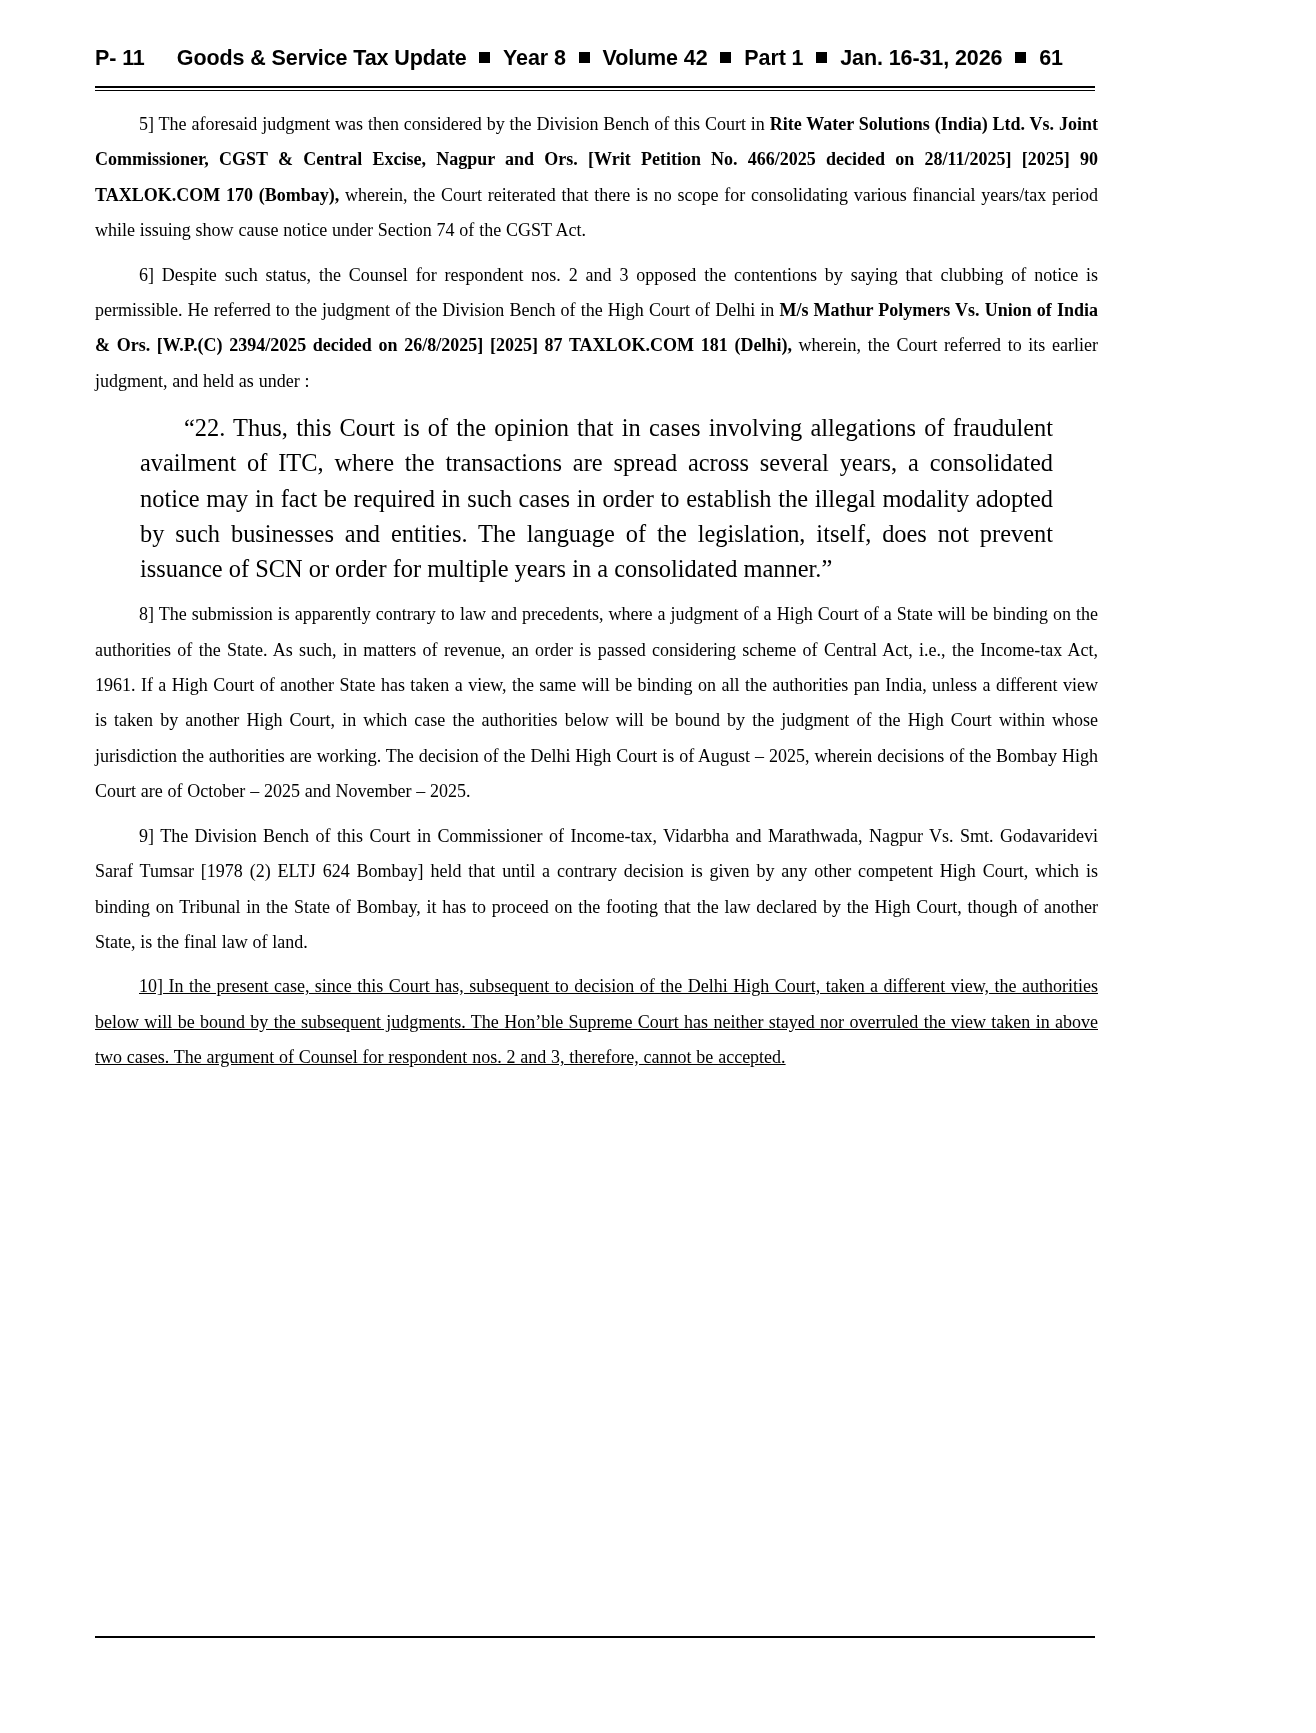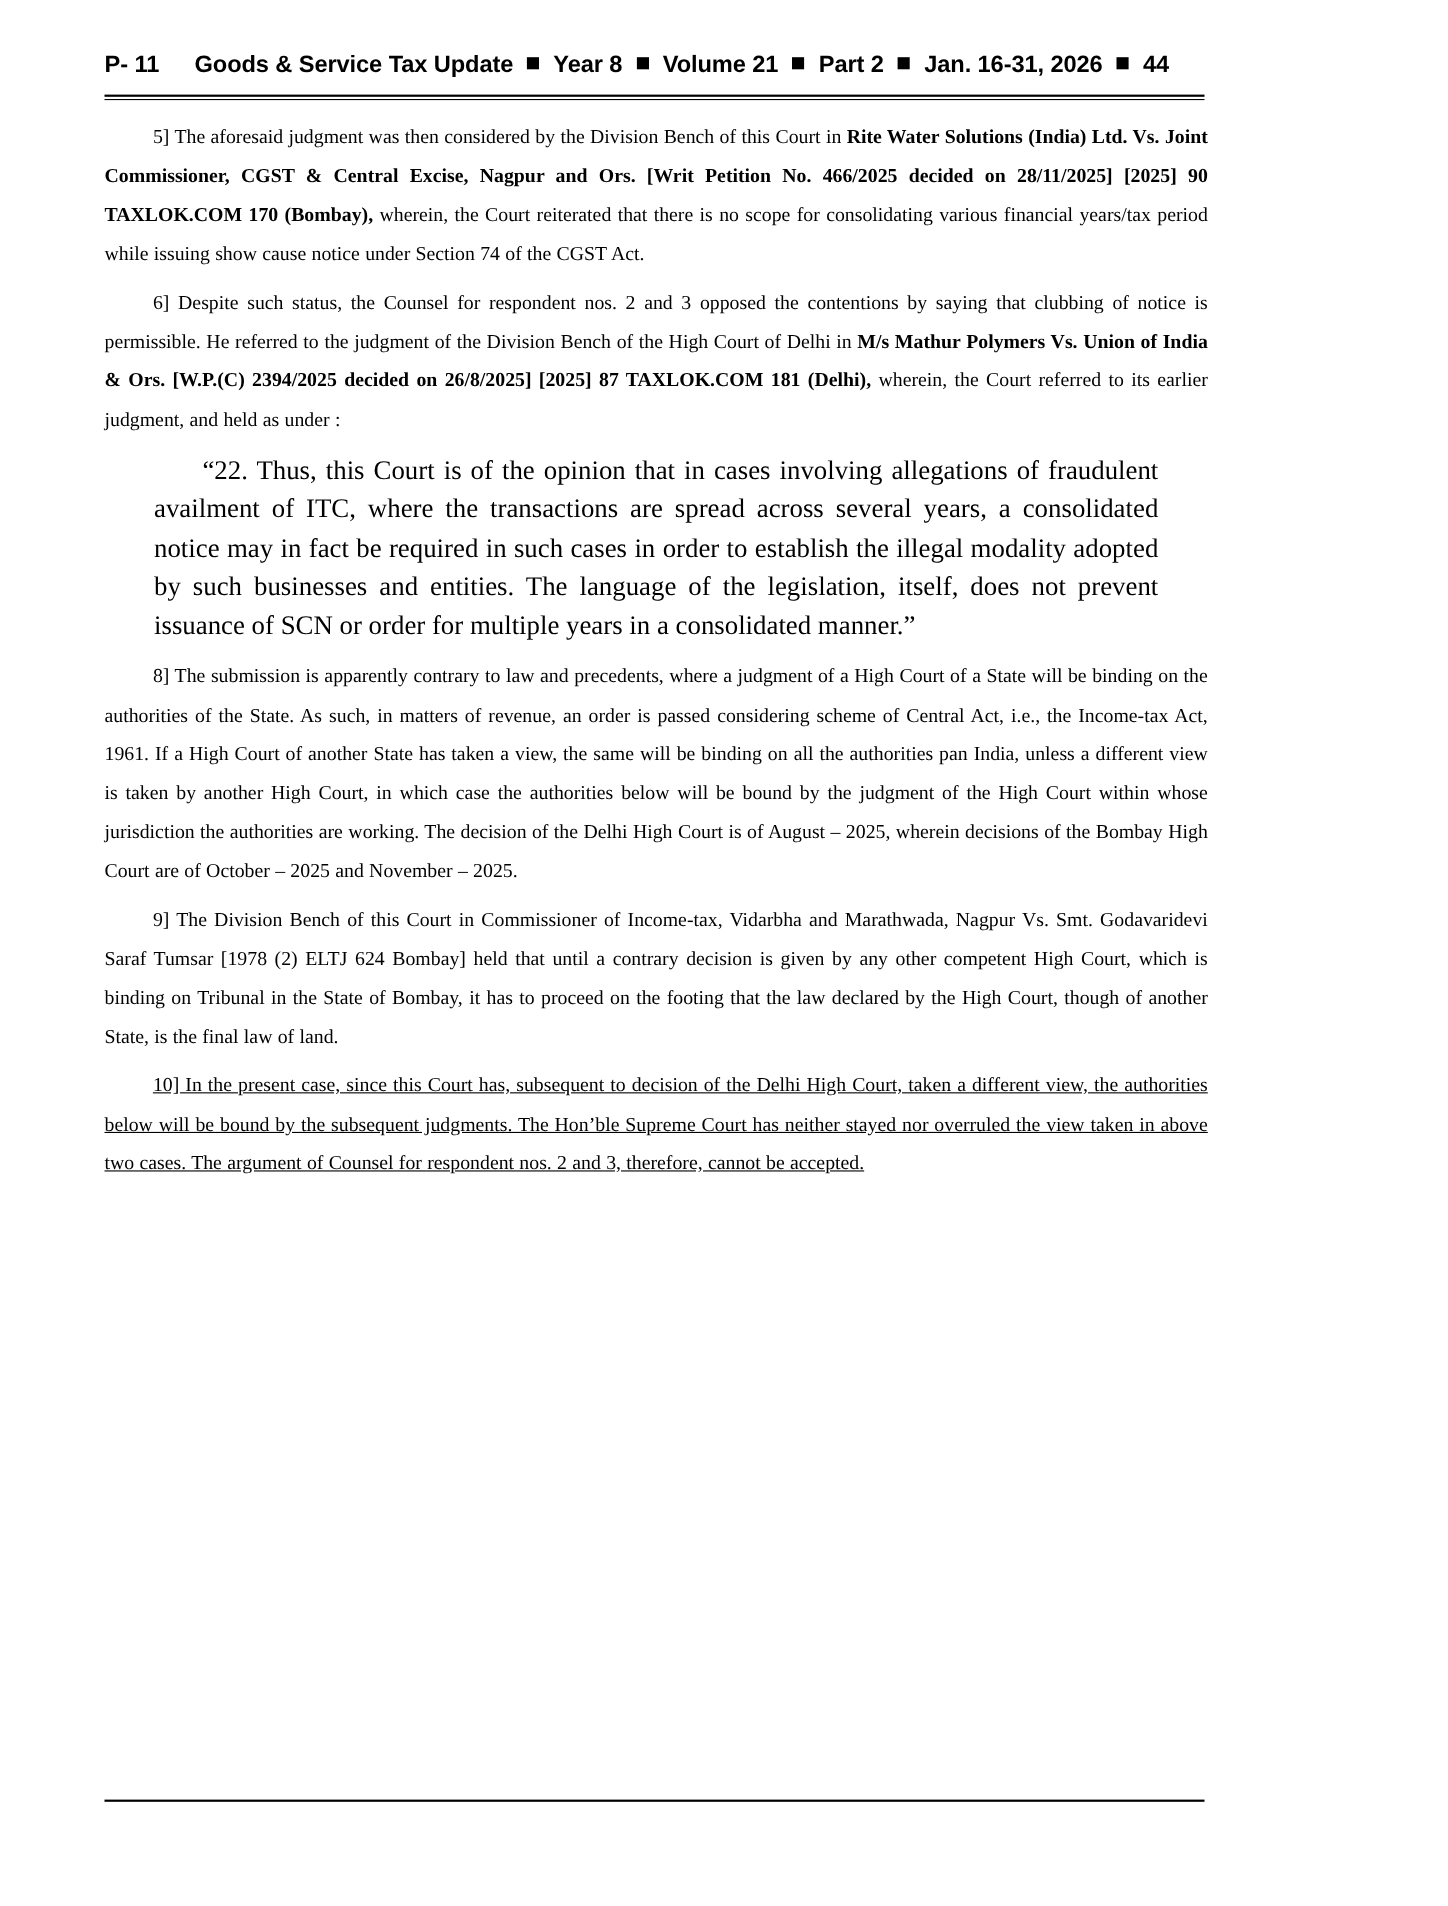--- a/index.html
+++ b/index.html
@@ -137,27 +137,27 @@
 <div class="page">
 
   <div class="header">
     <div class="header-row">
       <span class="header-pageno">P- 11</span>
       <span class="header-center">
         <span>Goods &amp; Service Tax Update</span>
         <span class="header-sep"></span>
         <span>Year 8</span>
         <span class="header-sep"></span>
-        <span>Volume 21</span>
+        <span>Volume 42</span>
         <span class="header-sep"></span>
-        <span>Part 2</span>
+        <span>Part 1</span>
         <span class="header-sep"></span>
         <span>Jan. 16-31, 2026</span>
         <span class="header-sep"></span>
-        <span>44</span>
+        <span>61</span>
       </span>
     </div>
   </div>
   <div class="header-rule"></div>
 
   <div class="body">
 
     <p class="para"><span>5] The aforesaid judgment was then considered by the Division Bench of this Court in </span><b>Rite Water Solutions (India) Ltd. Vs. Joint Commissioner, CGST &amp; Central Excise, Nagpur and Ors. [Writ Petition No. 466/2025 decided on 28/11/2025] [2025] 90 TAXLOK.COM 170 (Bombay),</b><span> wherein, the Court reiterated that there is no scope for consolidating various financial years/tax period while issuing show cause notice under Section 74 of the CGST Act.</span></p>
 
     <p class="para"><span>6] Despite such status, the Counsel for respondent nos. 2 and 3 opposed the contentions by saying that clubbing of notice is permissible. He referred to the judgment of the Division Bench of the High Court of Delhi in </span><b>M/s Mathur Polymers Vs. Union of India &amp; Ors. [W.P.(C) 2394/2025 decided on 26/8/2025] [2025] 87 TAXLOK.COM 181 (Delhi),</b><span> wherein, the Court referred to its earlier judgment, and held as under :</span></p>

